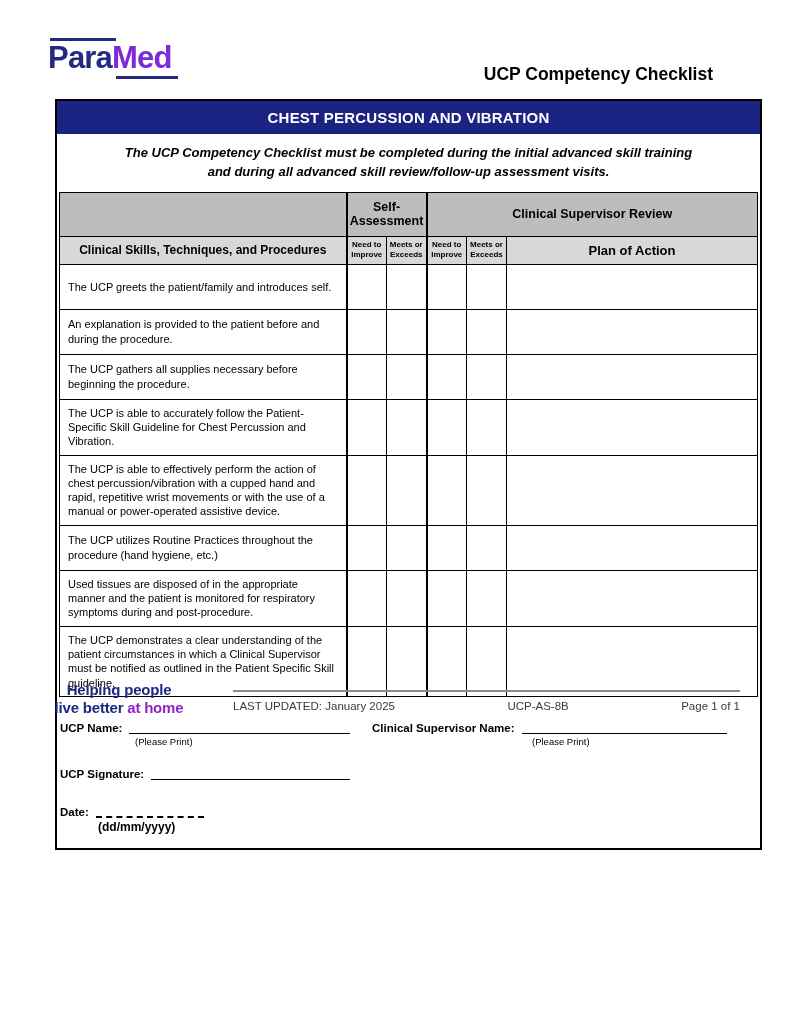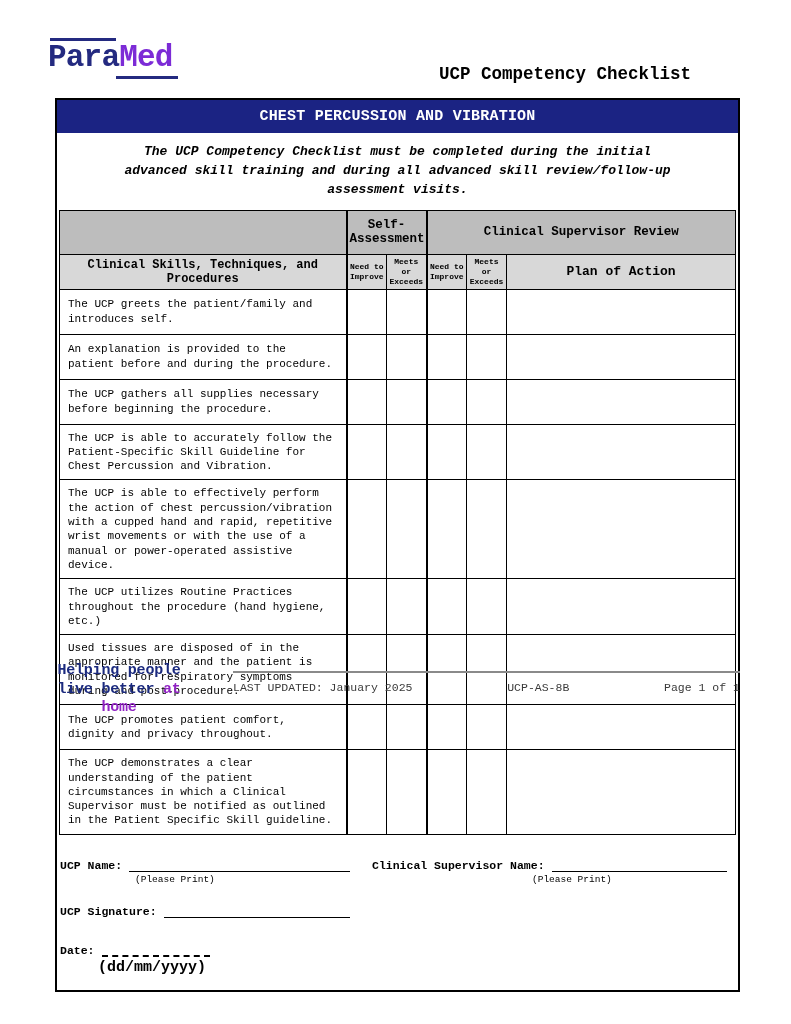--- a/index.html
+++ b/index.html
@@ -4,21 +4,21 @@
 <style>
   * { margin: 0; padding: 0; box-sizing: border-box; }
   html, body { background: #ffffff; }
   body {
     width: 791px; height: 1024px;
     font-family: "Liberation Sans", sans-serif;
     color: #000;
     position: relative;
     overflow: hidden;
   }
-  .page { width: 791px; height: 740px; padding: 38px 51px 0 55px; position: relative; font-family: Liberation Mono, monospace; }
+  .page { width: 791px; height: 740px; padding: 38px 29px 0 55px; position: relative; }
 
   
   .header { display: flex; justify-content: space-between; align-items: flex-start; margin-left: -7px; }
   .logo { display: inline-block; }
   .logo-line-top { height: 3px; width: 66px; background: #242A80; margin: 0 0 1px 2px; }
   .logo-text { font-size: 31px; font-weight: bold; letter-spacing: -0.8px; line-height: 1.05; color: #242A80; }
   .logo-text .med { color: #7C2BD6; }
   .logo-line-bottom { height: 3px; width: 62px; background: #242A80; margin: 1px 0 0 68px; }
   .doc-title { font-size: 17.5px; font-weight: bold; margin-top: 26px; margin-right: 49px; }
 
@@ -56,21 +56,21 @@
   .sig-pair.left  { width: 290px; margin-right: 22px; }
   .sig-pair.right { width: 355px; }
   .sig-main { display: flex; align-items: flex-end; }
   .sig-line { flex: 1; border-bottom: 1px solid #000; margin-left: 7px; height: 13px; }
   .sig-sub { font-weight: normal; font-size: 9.5px; text-align: left; margin-top: 2px; }
   .sig-sub.l { padding-left: 75px; }
   .sig-sub.r { padding-left: 160px; }
   .sig-gap { height: 20px; }
   .date-row { display: flex; align-items: flex-end; width: 180px; }
   .date-line { width: 108px; border-bottom: 2px dashed #000; margin-left: 7px; height: 12px; }
-  .date-sub { font-weight: bold; font-size: 15px; margin: 2px 0 0 38px; }
+  .date-sub { font-weight: bold; font-size: 12px; margin: 2px 0 0 38px; }
 
   
   .footer { position: absolute; left: 38px; right: 51px; bottom: 22px; display: flex; align-items: flex-start; text-align: center; }
   .tagline { width: 162px; font-size: 15px; font-weight: bold; line-height: 1.25; color: #1B2A7E; letter-spacing: -0.2px; }
   .tagline .accent { color: #9124C4; }
   .footer-right {
     flex: 1; margin-left: 33px; margin-top: 9px;
     border-top: 2px solid #8a8a8a; padding-top: 8px;
     display: flex; justify-content: space-between;
     font-size: 11.5px; color: #3a3a3a;
@@ -164,28 +164,20 @@
           <tr>
         <td class="desc">The UCP utilizes Routine Practices throughout the procedure (hand hygiene, etc.)</td>
         <td class="chk thickL"></td>
         <td class="chk"></td>
         <td class="chk thickL"></td>
         <td class="chk"></td>
         <td class="plan"></td>
       </tr>
           <tr>
         <td class="desc">Used tissues are disposed of in the appropriate manner and the patient is monitored for respiratory symptoms during and post-procedure.</td>
-        <td class="chk thickL"></td>
-        <td class="chk"></td>
-        <td class="chk thickL"></td>
-        <td class="chk"></td>
-        <td class="plan"></td>
-      </tr>
-          <tr>
-        <td class="desc">The UCP promotes patient comfort, dignity and privacy throughout.</td>
         <td class="chk thickL"></td>
         <td class="chk"></td>
         <td class="chk thickL"></td>
         <td class="chk"></td>
         <td class="plan"></td>
       </tr>
           <tr>
         <td class="desc">The UCP demonstrates a clear understanding of the patient circumstances in which a Clinical Supervisor must be notified as outlined in the Patient Specific Skill guideline.</td>
         <td class="chk thickL"></td>
         <td class="chk"></td>

